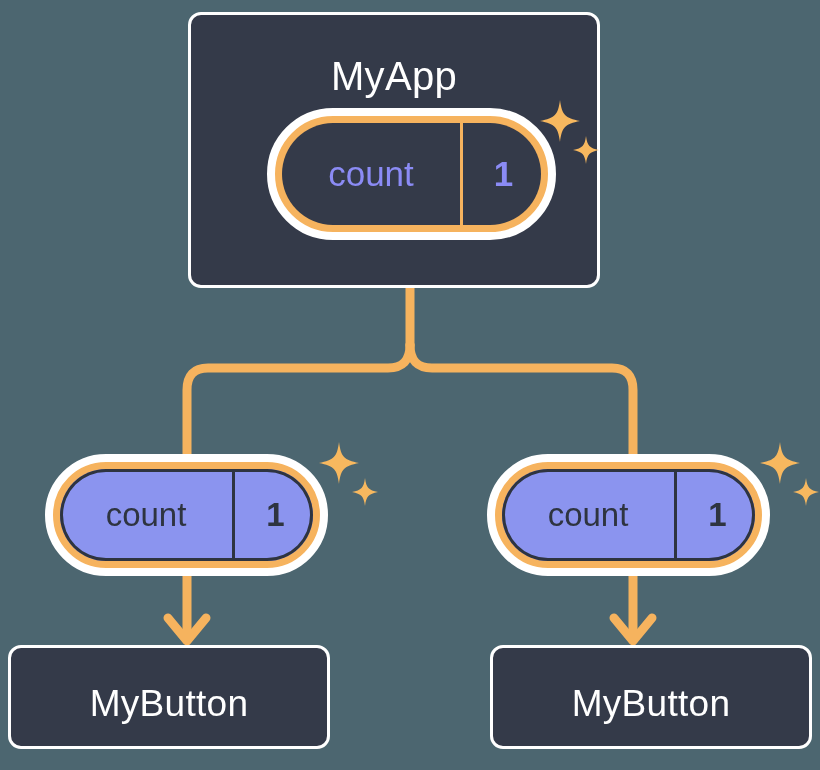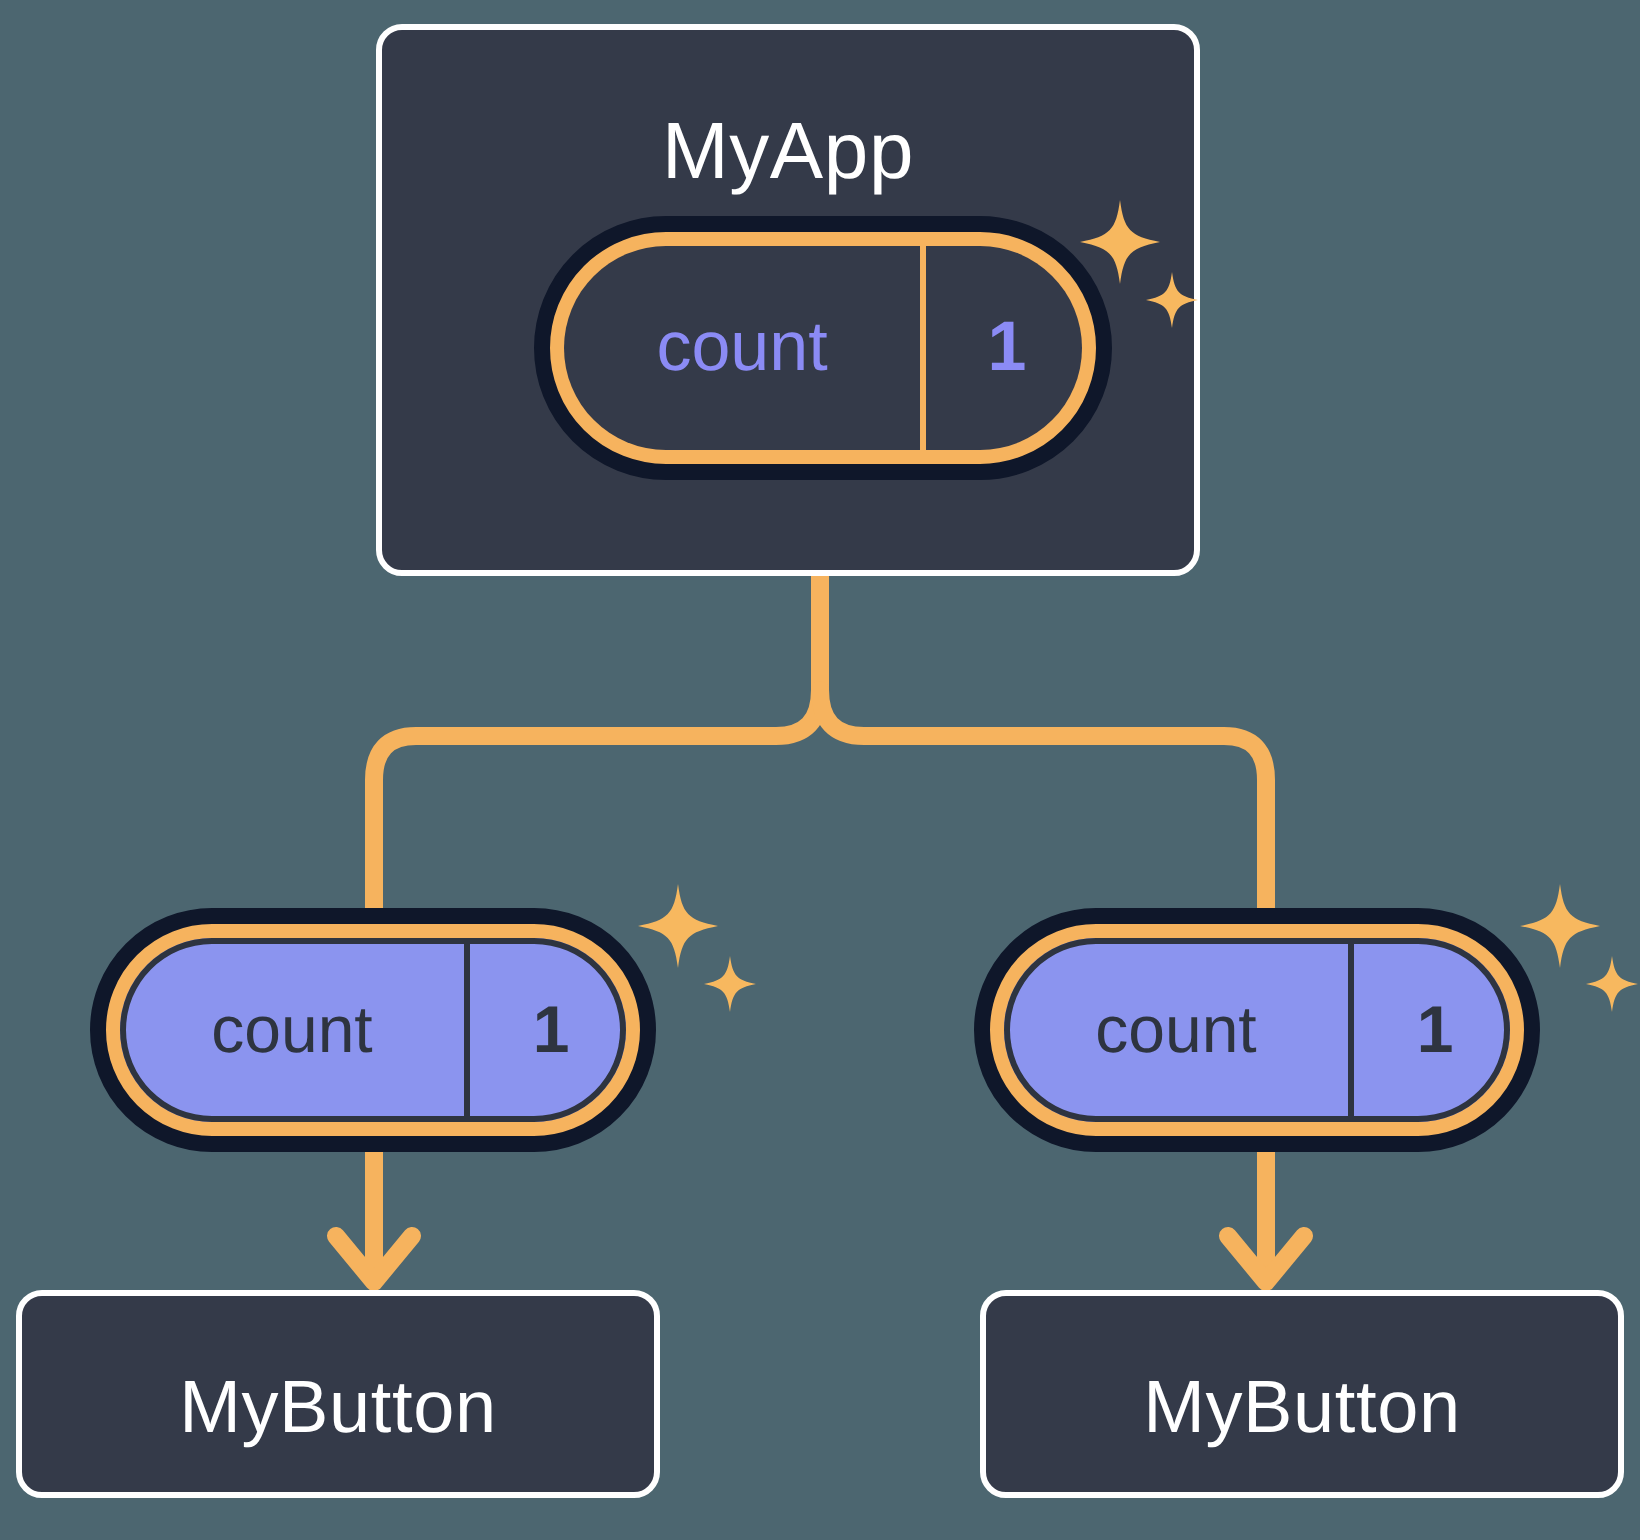--- a/index.html
+++ b/index.html
@@ -73,21 +73,21 @@
   }
 
   
   .pill {
     position: absolute;
     box-sizing: border-box;
     display: flex;
     align-items: stretch;
     border-radius: 999px;
     
-    border: 8px solid #0f172a;
+    border: 8px solid #ffffff;
     background: #f6b35e;            
     padding: 7px;
   }
   .pill-inner {
     flex: 1 1 auto;
     display: flex;
     align-items: stretch;
     border-radius: 999px;
     overflow: hidden;
   }

